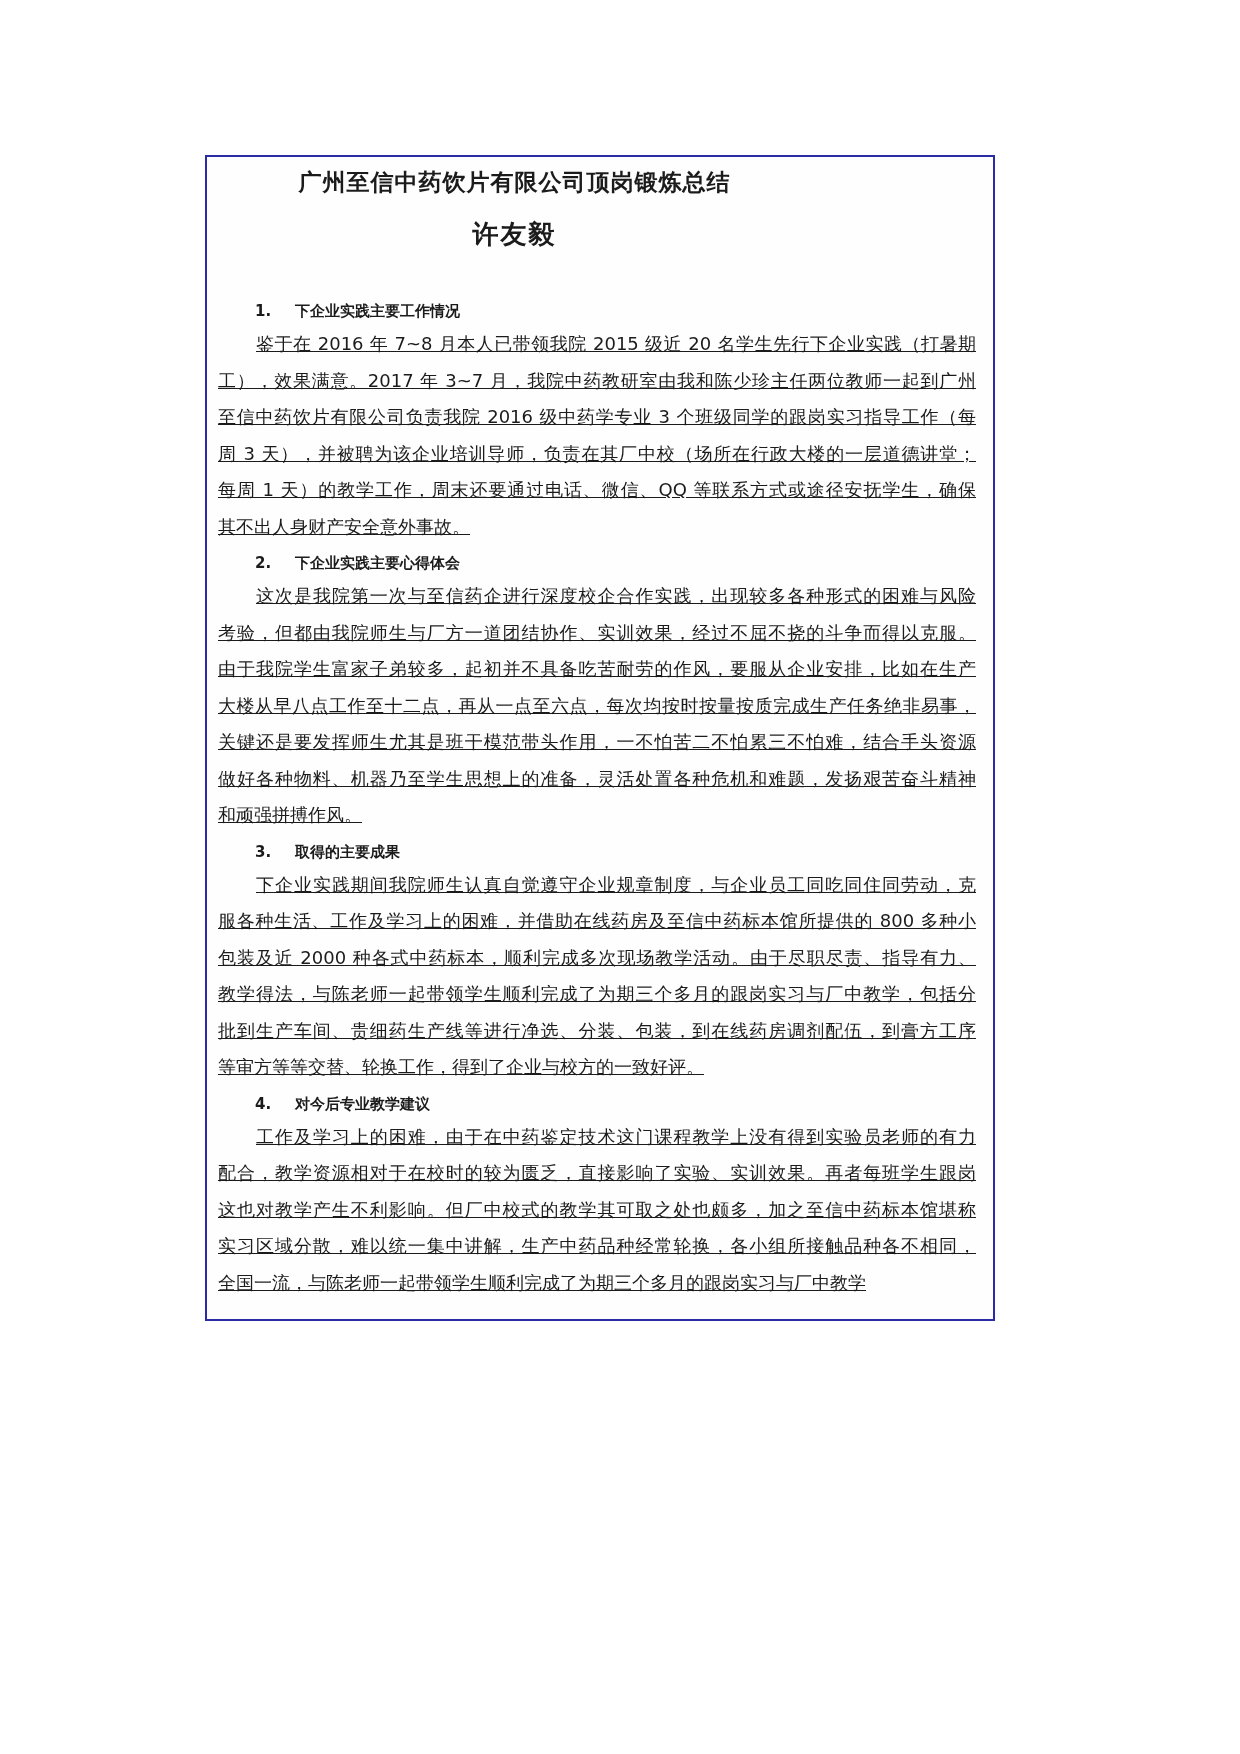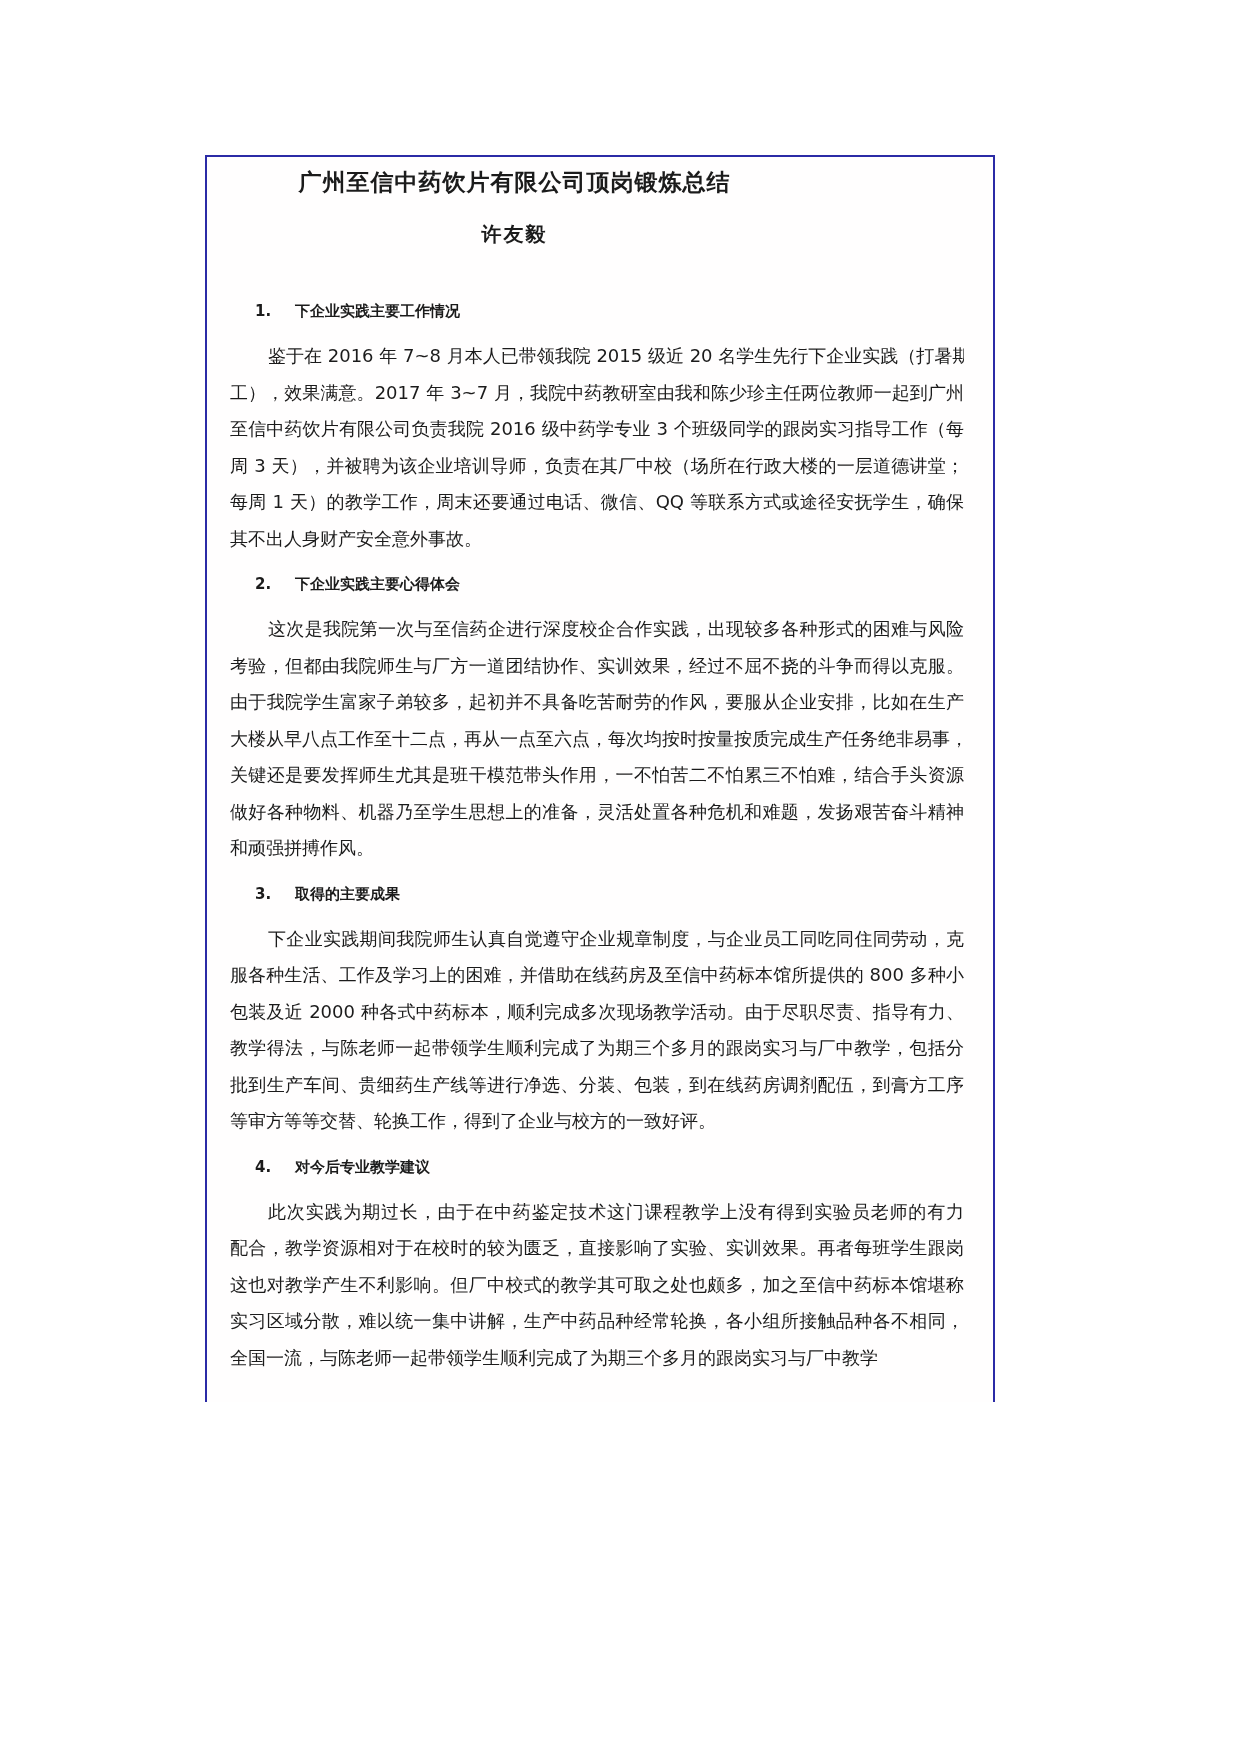--- a/index.html
+++ b/index.html
@@ -37,21 +37,21 @@
     font-size:23px;
     font-weight:bold;
     line-height:38px;
     margin-top:4px;
     letter-spacing:1px;
     white-space:nowrap;
   }
   .doc-author{
     text-align:center;
     padding-right:165px;
-    font-size:20px;
+    font-size:26px;
     font-weight:bold;
     line-height:30px;
     margin-top:18px;
     letter-spacing:2px;
     white-space:nowrap;
   }
   .sections{
     margin-top:0;
   }
   .section:first-child .sec-heading{
@@ -65,21 +65,22 @@
     padding-left:37px;
     white-space:nowrap;
   }
   .sec-num{
     display:inline-block;
     min-width:26px;
     margin-right:14px;
     font-weight:bold;
   }
   .para{
-    margin:12px;
+    margin:0;
+    text-decoration:underline;
   }
   .line{
     font-size:18px;
     line-height:36.5px;
     text-align:justify;
     text-align-last:justify;
     white-space:nowrap;
     overflow:hidden;
   }
   .line.first{
@@ -127,21 +128,21 @@
             <div class="line">服各种生活、工作及学习上的困难，并借助在线药房及至信中药标本馆所提供的 800 多种小</div>
             <div class="line">包装及近 2000 种各式中药标本，顺利完成多次现场教学活动。由于尽职尽责、指导有力、</div>
             <div class="line">教学得法，与陈老师一起带领学生顺利完成了为期三个多月的跟岗实习与厂中教学，包括分</div>
             <div class="line">批到生产车间、贵细药生产线等进行净选、分装、包装，到在线药房调剂配伍，到膏方工序</div>
             <div class="line last">等审方等等交替、轮换工作，得到了企业与校方的一致好评。</div>
           </div>
         </div>
         <div class="section">
           <div class="sec-heading"><span class="sec-num">4.</span><span class="sec-title">对今后专业教学建议</span></div>
           <div class="para">
-            <div class="line first">此次实践为期过长，由于在中药鉴定技术这门课程教学上没有得到实验员老师的有力</div>
+            <div class="line first">工作及学习上的困难，由于在中药鉴定技术这门课程教学上没有得到实验员老师的有力</div>
             <div class="line">配合，教学资源相对于在校时的较为匮乏，直接影响了实验、实训效果。再者每班学生跟岗</div>
             <div class="line">这也对教学产生不利影响。但厂中校式的教学其可取之处也颇多，加之至信中药标本馆堪称</div>
             <div class="line">实习区域分散，难以统一集中讲解，生产中药品种经常轮换，各小组所接触品种各不相同，</div>
             <div class="line last">全国一流，与陈老师一起带领学生顺利完成了为期三个多月的跟岗实习与厂中教学</div>
           </div>
         </div>
       </div>
   </div>
 </div>
 

